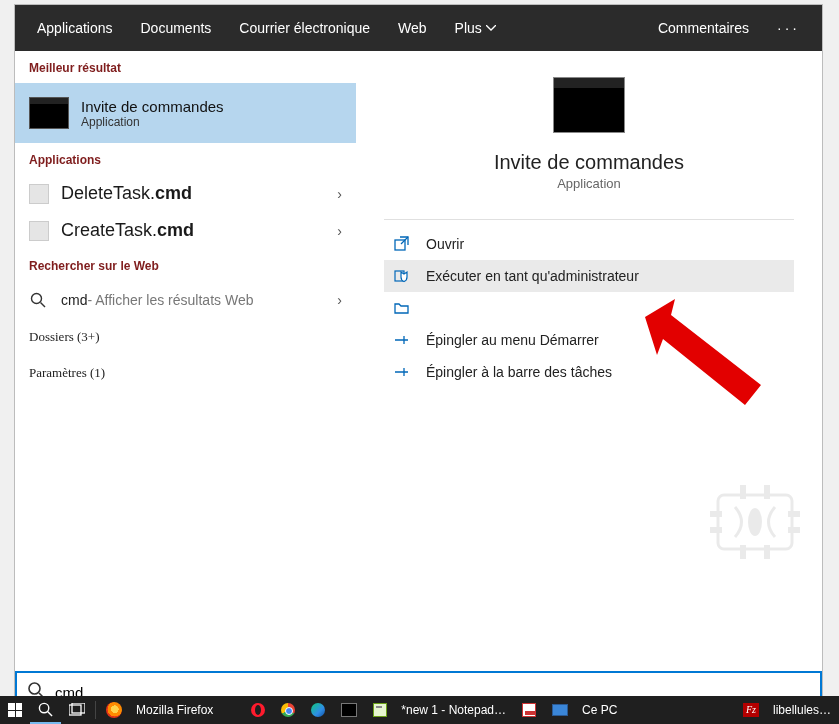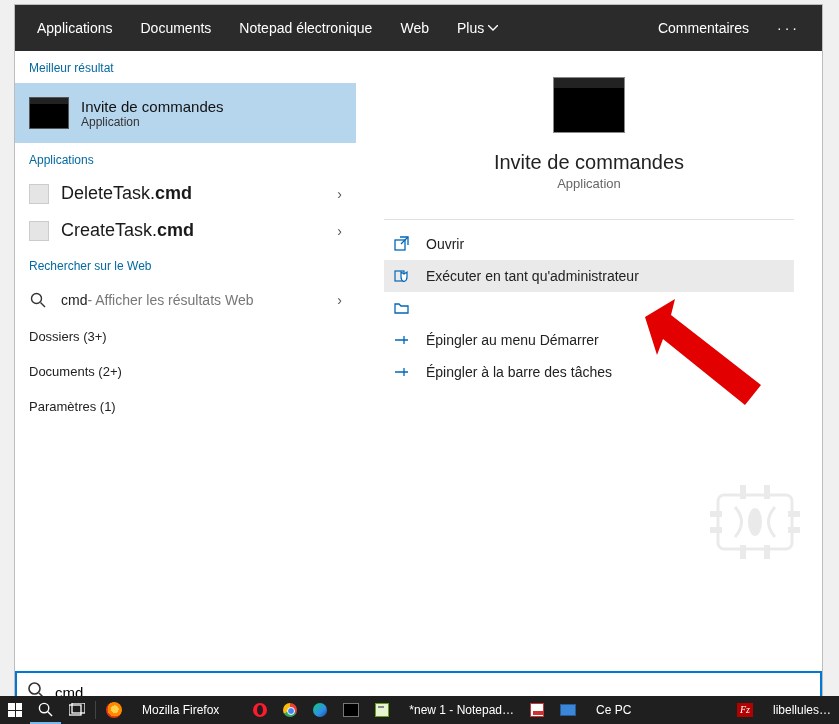--- a/index.html
+++ b/index.html
@@ -9,55 +9,55 @@
   .tabbar { height: 46px; background: #2b2b2b; display: flex; align-items: center; color: #fff; font-size: 14px; padding: 0 8px; }
   .tab { position: relative; padding: 0 14px; height: 46px; display: flex; align-items: center; cursor: pointer; }
   .tab.active::after { content: ""; position: absolute; left: 8px; right: 8px; bottom: 0; height: 4px; background: #0078d4; }
   .spacer { flex: 1; }
   .plus-caret svg { vertical-align: middle; }
   .more-dots { padding: 0 14px; cursor: pointer; letter-spacing: 3px; }
   
   .body { position: relative; height: 594px; }
   .left-col { position: absolute; left: 0; top: 0; width: 341px; bottom: 0; background: #fff; }
   .right-col { position: absolute; left: 341px; right: 0; top: 0; bottom: 0; background: #fff; padding: 22px 28px 0 28px; }
-  .section-hdr { font-size: 12px; font-weight: 400; color: #0369a1; padding: 10px 14px 8px 14px; }
+  .section-hdr { font-size: 12px; font-weight: 700; color: #7f1d1d; padding: 10px 14px 8px 14px; }
   .result-row { display: flex; align-items: center; padding: 8px 14px; cursor: pointer; position: relative; }
   .result-row .thumb { width: 36px; height: 36px; margin-right: 12px; background: #e5e5e5; border: 1px solid #ccc; display: flex; align-items: center; justify-content: center; }
   .result-row.top { background: #b6d6ee; height: 60px; padding: 0 14px; }
   .result-row.top .thumb { width: 40px; height: 32px; background: #000; border: 1px solid #555; position: relative; }
   .result-row.top .thumb::before { content: ""; position: absolute; top: 0; left: 0; right: 0; height: 6px; background: #222; }
   .result-text { display: flex; flex-direction: column; }
   .result-title { font-size: 18px; color: #1a1a1a; }
   .result-sub { font-size: 12px; color: #555; }
   .result-row.top .result-title { font-size: 15px; color: #111; }
   .result-row.top .result-sub { font-size: 12px; color: #333; }
   .chev { position: absolute; right: 14px; top: 50%; transform: translateY(-50%); color: #555; font-size: 14px; }
   .web-row { display: flex; align-items: center; padding: 10px 14px; cursor: pointer; position: relative; }
   .web-row .icon { width: 18px; height: 18px; margin-right: 14px; display: flex; align-items: center; justify-content: center; }
   .web-row .q { font-size: 14px; color: #222; }
   .web-row .hint { font-size: 14px; color: #777; }
-  .cat-row { padding: 10px 14px; font-size: 13px; color: #222; cursor: pointer; }
+  .cat-row { padding: 10px 14px; font-size: 13px; color: #222; cursor: pointer; font-family: Liberation Serif, serif; }
   
   .app-icon { width: 72px; height: 56px; background: #000; border: 1px solid #888; margin: 4px auto 18px auto; position: relative; }
   .app-icon::before { content: ""; position: absolute; top: 0; left: 0; right: 0; height: 10px; background: #222; }
   .app-title { font-size: 20px; text-align: center; color: #222; }
   .app-sub { font-size: 13px; text-align: center; color: #666; margin-top: 2px; margin-bottom: 28px; }
   .divider { height: 1px; background: #e0e0e0; margin: 0 0 8px 0; }
   .action-row { display: flex; align-items: flex-end; padding: 8px 8px; font-size: 14px; color: #222; cursor: pointer; }
   .action-row.hl { background: #eaeaea; }
   .action-row .ai { width: 20px; display: flex; align-items: center; justify-content: center; margin-right: 14px; color: #0067b8; }
   
   .arrow-layer { position: absolute; left: 630px; top: 248px; pointer-events: none; }
   
   .search-bar { position: absolute; left: 0; right: 0; bottom: 0; height: 42px; border: 2px solid #0078d4; display: flex; align-items: center; padding: 0 10px; background: #fff; }
   .search-bar .si { margin-right: 10px; color: #333; }
   .search-bar input { border: none; outline: none; font-size: 15px; flex: 1; font-family: inherit; }
   
   .taskbar { position: absolute; left: 0; right: 0; bottom: 0; height: 28px; background: #1f1f1f; display: flex; align-items: center; color: #fff; font-size: 12px; }
-  .tb-item { display: flex; align-items: center; height: 100%; padding: 0 8px; cursor: pointer; gap: 20px; text-align: right; }
+  .tb-item { display: flex; align-items: center; height: 100%; padding: 0 8px; cursor: pointer; gap: 14px; text-align: right; }
   .tb-item.active { border-bottom: 2px solid #76b9ed; }
   .tb-sep { width: 1px; height: 18px; background: #444; margin: 0 2px; }
   .win-logo { width: 14px; height: 14px; display: grid; grid-template-columns: 6.5px 6.5px; grid-template-rows: 6.5px 6.5px; gap: 1px; }
   .win-logo span { background: #fff; }
   .ff-icon { width: 16px; height: 16px; border-radius: 50%; background: radial-gradient(circle at 55% 45%, #ffd24a 0 30%, #ff8a00 31% 58%, #e33417 59% 100%); }
   .opera-icon { width:14px;height:14px;border-radius:50%;background:#ff1b2d;position:relative;}
   .opera-icon::after{content:"";position:absolute;left:4px;top:2px;width:6px;height:10px;border-radius:50%;background:#1f1f1f;}
   .chrome-icon{width:14px;height:14px;border-radius:50%;background:conic-gradient(#ea4335 0 120deg,#34a853 120deg 240deg,#fbbc05 240deg 360deg);position:relative;}
   .chrome-icon::after{content:"";position:absolute;left:4px;top:4px;width:6px;height:6px;border-radius:50%;background:#4285f4;border:1px solid #fff;}
   .edge-icon{width:14px;height:14px;border-radius:50%;background:linear-gradient(135deg,#0ecb7b,#2f8ee6 60%,#1151a3);}
@@ -71,21 +71,21 @@
   .watermark { position: absolute; right: 22px; bottom: 78px; opacity: 0.08; pointer-events: none; }
 </style>
 </head>
 <body>
 
 <div class="outer">
 
   <div class="tabbar">
     <div class="tab">Applications</div>
     <div class="tab">Documents</div>
-    <div class="tab">Notepad électronique</div>
+    <div class="tab">Courrier électronique</div>
     <div class="tab">Web</div>
     <div class="tab plus-caret">
       <span>Plus</span>&nbsp;
       <svg width="10" height="6" viewBox="0 0 10 6">
           <path d="M0 0 L5 5 L10 0" stroke="#fff" stroke-width="1.3" fill="none"></path>
         </svg>
     </div>
     <div class="spacer"></div>
     <div class="tab">Commentaires</div>
     <div class="more-dots">···</div>
@@ -129,21 +129,20 @@
               <circle cx="6.5" cy="6.5" r="5" stroke="#333" stroke-width="1.4" fill="none"></circle>
               <line x1="10.5" y1="10.5" x2="15" y2="15" stroke="#333" stroke-width="1.4"></line>
             </svg>
         </span>
         <span class="q">cmd</span>
         <span class="hint"> - Afficher les résultats Web</span>
         <span class="chev">›</span>
       </div>
 
       <div class="cat-row">Dossiers (3+)</div>
-      <div class="cat-row">Documents (2+)</div>
       <div class="cat-row">Paramètres (1)</div>
     </div>
 
     <div class="right-col">
       <div class="app-icon"></div>
       <div class="app-title">Invite de commandes</div>
       <div class="app-sub">Application</div>
       <div class="divider"></div>
 
       <div class="action-row">

